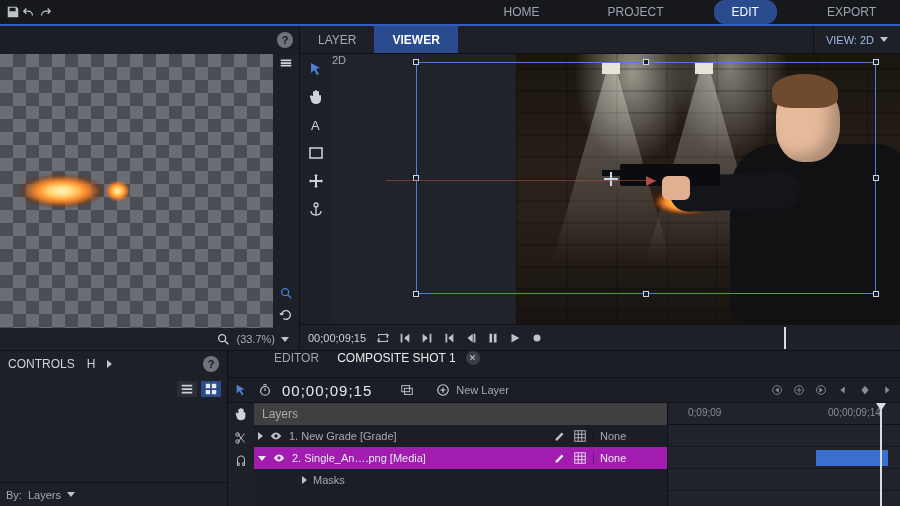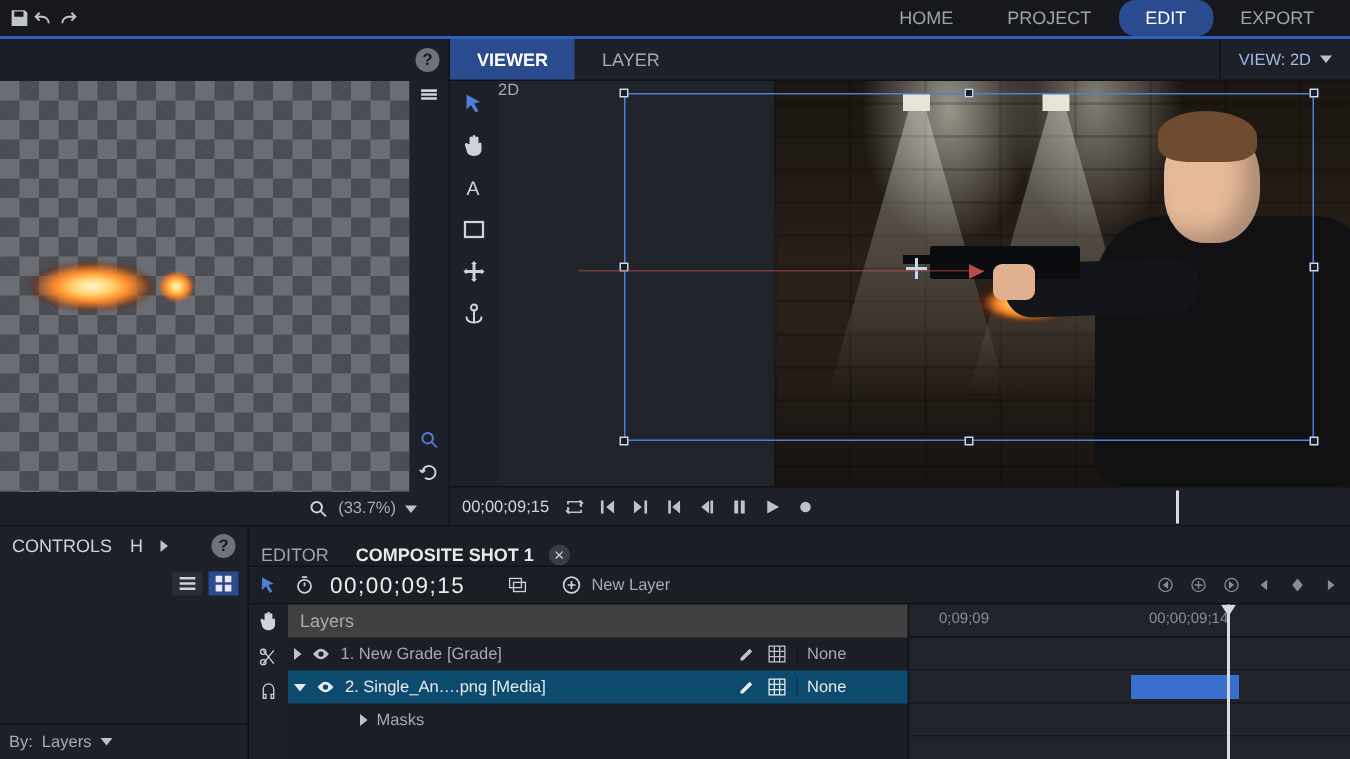--- a/index.html
+++ b/index.html
@@ -1,20 +1,20 @@
 <!DOCTYPE html>
 <html><head>
 <meta charset="utf-8">
 <style>
 * { margin: 0; padding: 0; box-sizing: border-box; font-family: Arial, sans-serif; user-select: none; }
 body { background: #1b1e24; color: #a8aab0; font-size: 11px; width: 900px; height: 506px; overflow: hidden; position: relative; }
 
 
 .topbar { height: 24px; background: #16181d; display: flex; align-items: center; padding: 0 6px; gap: 2px; }
-.topbar .mainnav { margin-left: auto; display: flex; height: 100%; }
+.topbar .mainnav { margin-left: auto; display: flex; height: 100%; gap: 32px; }
 .mainnav .tab { padding: 0 18px; display: flex; align-items: center; color: #9fa3aa; font-size: 12px; cursor: pointer; }
 .mainnav .tab.active { background: #2a4b8d; color: #fff; border-radius: 11px; }
 
 
 .accent { height: 2px; background: #2e5fbf; }
 
 .main { display: flex; height: calc(100% - 26px - 156px); }
 
 
 .left { width: 300px; display: flex; flex-direction: column; border-right: 1px solid #0f1115; position: relative; }
@@ -34,21 +34,21 @@
   overflow: hidden;
 }
 .flash-left { position: absolute; left: -15px; top: 50%; transform: translateY(-50%); width: 170px; height: 60px;
   background: radial-gradient(ellipse 55px 22px at 45% 50%, #fff8d0 0%, #ffd26b 25%, #ff8a2a 45%, rgba(120,40,0,0.4) 70%, transparent 80%),
               radial-gradient(ellipse 14px 12px at 78% 50%, #fff8d0 0%, #ffcf5f 30%, #ff7b1f 60%, transparent 85%);
   filter: blur(1px); }
 
 .left-tools { width: 26px; background: #1d2027; display: flex; flex-direction: column; align-items: center; padding-top: 2px; gap: 8px; position: relative; }
 .left-tools .bottom-tools { margin-top: auto; margin-bottom: 6px; display: flex; flex-direction: column; gap: 8px; }
 
-.zoom-row { height: 22px; background: #1d2027; display: flex; align-items: center; justify-content: flex-end; padding: 0 21px; gap: 6px; font-size: 11px; }
+.zoom-row { height: 22px; background: #1d2027; display: flex; align-items: center; justify-content: flex-end; padding: 0 10px; gap: 6px; font-size: 11px; }
 .zoom-row .mag { color: #d0d2d8; }
 
 .time-row { height: 22px; background: #16181d; display: flex; align-items: center; padding: 0 6px; gap: 10px; font-size: 11px; }
 .time-row .tc { margin-left: auto; color: #cfd2d8; }
 
 
 .right { flex: 1; display: flex; flex-direction: column; }
 .right-tabs { height: 28px; background: #1d2027; display: flex; align-items: stretch; border-bottom: 1px solid #0f1115; }
 .right-tabs .vtab { padding: 0 18px; display: flex; align-items: center; font-size: 12px; cursor: pointer; }
 .right-tabs .vtab.active { background: #2a4b8d; color: #fff; font-weight: bold; }
@@ -108,47 +108,47 @@
 
 .playbar { height: 26px; background: #1d2027; display: flex; align-items: center; padding: 0 8px; gap: 10px; border-top: 1px solid #0f1115; font-size: 11px; }
 .playbar .pb-time { color: #cfd2d8; }
 .pb-controls { display: flex; gap: 8px; align-items: center; }
 .pb-controls .pc { width: 14px; height: 14px; cursor: pointer; display: flex; align-items: center; justify-content: center; }
 .pb-track { flex: 1; height: 26px; position: relative; }
 .pb-head { position: absolute; top: 2px; width: 2px; height: 22px; background: #d9dbe0; }
 
 
 .bottom { height: 156px; display: flex; border-top: 1px solid #0f1115; }
-.bot-left { width: 166px; background: #1d2027; border-right: 1px solid #0f1115; display: flex; flex-direction: column; }
+.bot-left { width: 228px; background: #1d2027; border-right: 1px solid #0f1115; display: flex; flex-direction: column; }
 .bot-left .tabs { height: 26px; display: flex; align-items: center; padding: 0 8px; gap: 12px; }
 .bot-left .tabs .bt { font-size: 12px; color: #cfd2d8; cursor: pointer; }
 .bot-left .viewmode { height: 24px; display: flex; align-items: center; justify-content: flex-end; padding: 0 6px; gap: 4px; }
 .vm-btn { width: 20px; height: 16px; background: #2a2d35; display: flex; align-items: center; justify-content: center; cursor: pointer; }
 .vm-btn.active { background: #2a4b8d; }
 .bot-left .blank { flex: 1; }
 .bot-left .byrow { height: 24px; display: flex; align-items: center; padding: 0 6px; gap: 6px; border-top: 1px solid #0f1115; }
 
 .bot-right { flex: 1; display: flex; flex-direction: column; background: #1b1e24; }
-.br-tabs { height: 26px; display: flex; align-items: flex-end; padding: 0 8px; gap: 18px; }
+.br-tabs { height: 26px; display: flex; align-items: flex-start; padding: 0 8px; gap: 18px; margin-left: 38px; }
 .br-tabs .et { font-size: 12px; color: #9fa3aa; cursor: pointer; }
-.br-tabs .et.active { color: #e8eaee; font-weight: bold; }
+.br-tabs .et.active { color: #e8eaee; font-weight: normal; }
 .br-tabs .close { width: 14px; height: 14px; border-radius: 50%; background: #3a3d45; color: #c8cad0; display: flex; align-items: center; justify-content: center; font-size: 9px; cursor: pointer; margin-left: -8px; }
 
 .br-header { height: 26px; display: flex; align-items: center; padding: 0 6px; gap: 10px; border-top: 1px solid #0f1115; border-bottom: 1px solid #0f1115; }
 .br-header .tc-big { color: #e8eaee; font-size: 15px; letter-spacing: 1px; }
 .br-header .newlayer { display: flex; align-items: center; gap: 6px; margin-left: 12px; cursor: pointer; }
 .mini { width: 14px; height: 14px; display: flex; align-items: center; justify-content: center; cursor: pointer; }
 
 .br-body { flex: 1; display: flex; }
 .br-tools { width: 26px; background: #1d2027; display: flex; flex-direction: column; align-items: center; gap: 10px; padding-top: 4px; }
 
 .layers-col { width: 414px; display: flex; flex-direction: column; border-right: 1px solid #0f1115; }
 .layers-head { height: 22px; display: flex; align-items: center; padding: 0 8px; background: #404040; font-size: 12px; }
 .layer-row { height: 22px; display: flex; align-items: center; padding: 0 4px; gap: 6px; font-size: 11px; }
-.layer-row.sel { background: #0c4a6e; color: #e8eaee; }
+.layer-row.sel { background: #a21caf; color: #e8eaee; }
 .layer-row .lbl { flex: 1; white-space: nowrap; overflow: hidden; text-overflow: ellipsis; }
 .layer-row .blend { width: 70px; padding-left: 6px; border-left: 1px solid rgba(0,0,0,0.3); }
 .masks-row { height: 22px; display: flex; align-items: center; padding-left: 48px; font-size: 11px; }
 
 .timeline-col { flex: 1; position: relative; background: #20232a; }
 .tl-ruler { height: 22px; border-bottom: 1px solid #0f1115; position: relative; font-size: 10px; color: #8a8d94; }
 .tl-tick { position: absolute; top: 4px; }
 .tl-play { position: absolute; top: 0; bottom: 0; width: 2px; background: #d9dbe0; }
 .tl-play .cap { position: absolute; top: 0; left: -4px; width: 10px; height: 8px; background: #d9dbe0; clip-path: polygon(0 0,100% 0,50% 100%); }
 .tl-track { height: 22px; position: relative; border-bottom: 1px solid #16181d; }
@@ -225,22 +225,22 @@
             <line x1="10" y1="10" x2="14" y2="14" stroke="#cfd2d8" stroke-width="1.5"></line>
           </svg>
         </span>
       <span>(33.7%)</span>
       <span class="tri-down"></span>
     </div>
   </div>
 
   <div class="right">
     <div class="right-tabs">
+      <div class="vtab">LAYER</div>
       <div class="vtab active">VIEWER</div>
-      <div class="vtab">LAYER</div>
       <div class="spacer"></div>
       <div class="viewsel">
           <span>VIEW: 2D</span>
           <span class="tri-down"></span>
         </div>
     </div>
     <div class="viewer-body">
       <div class="vtools">
         <span class="t" style="color:#4d7fd6">
             <svg viewBox="0 0 16 16">

